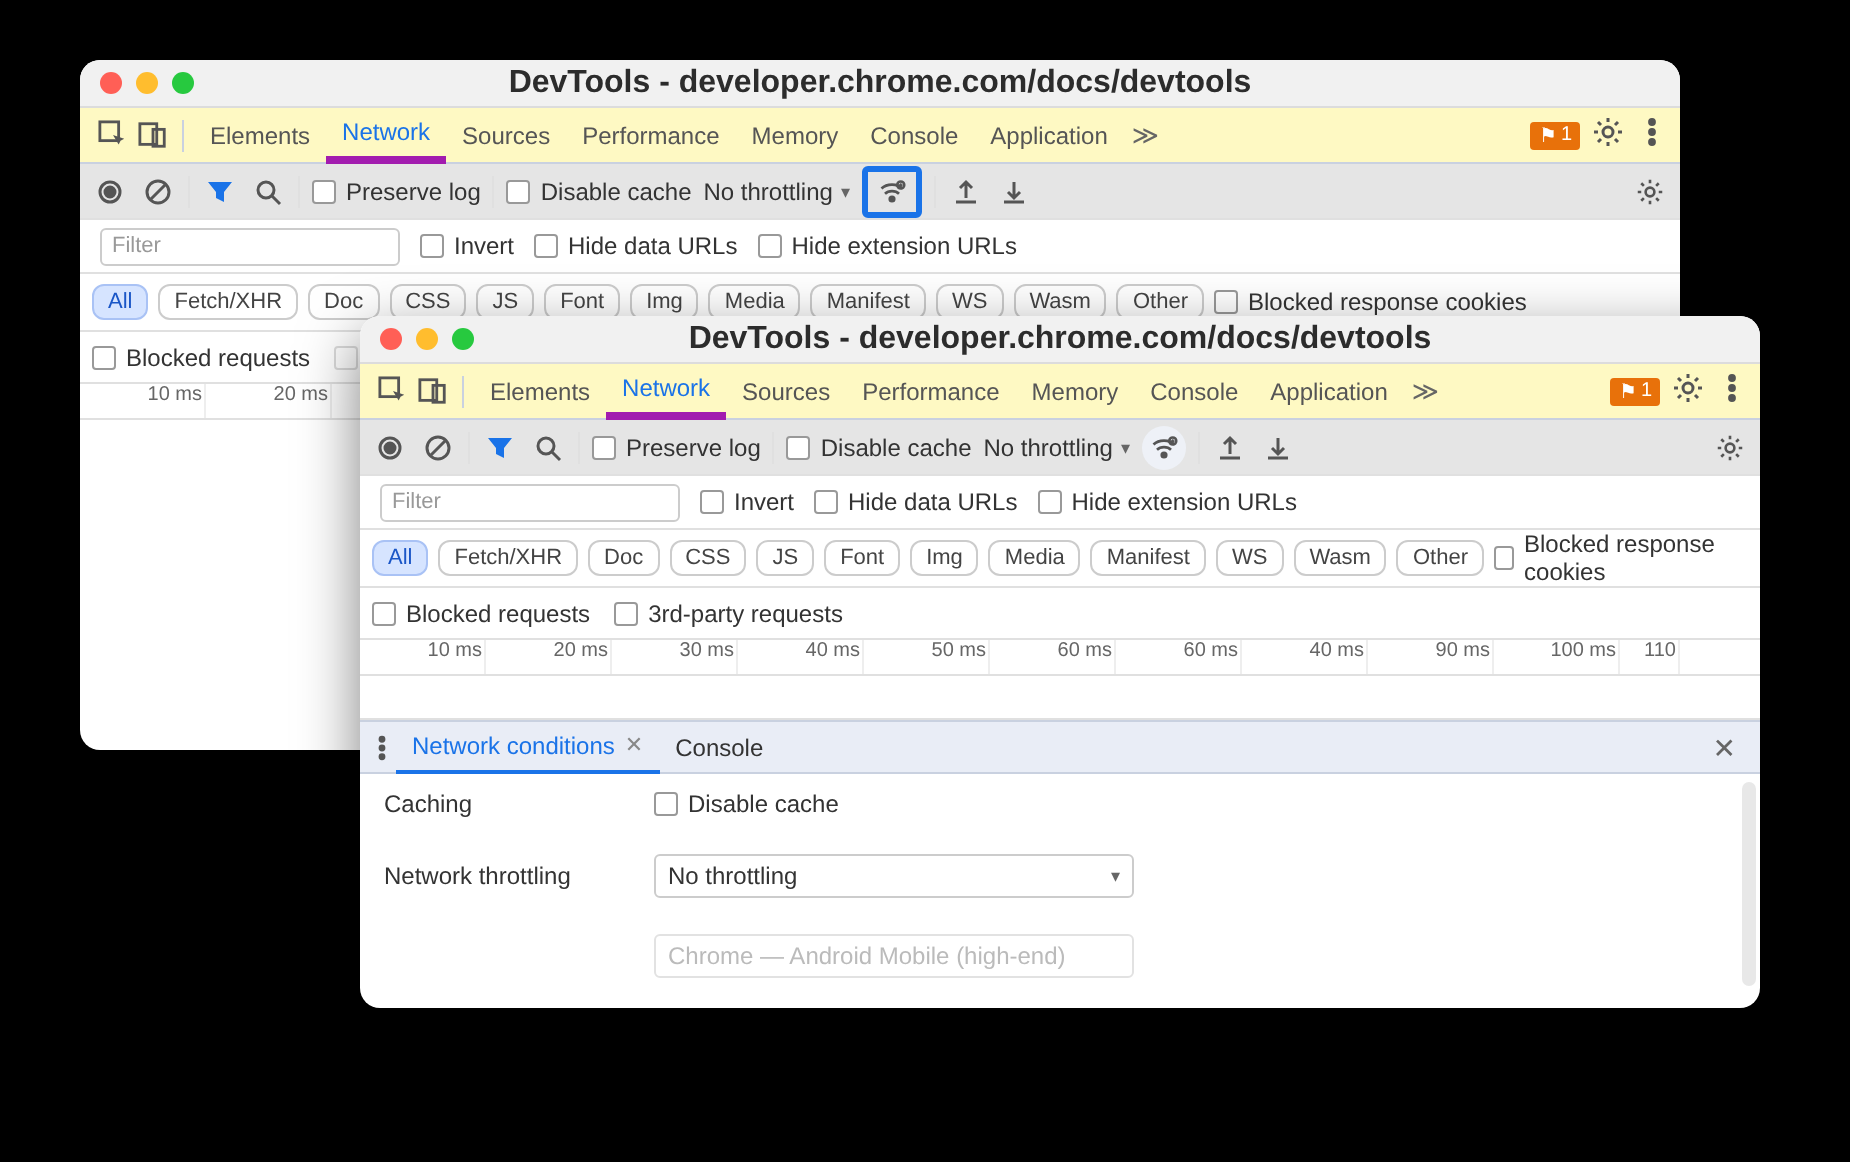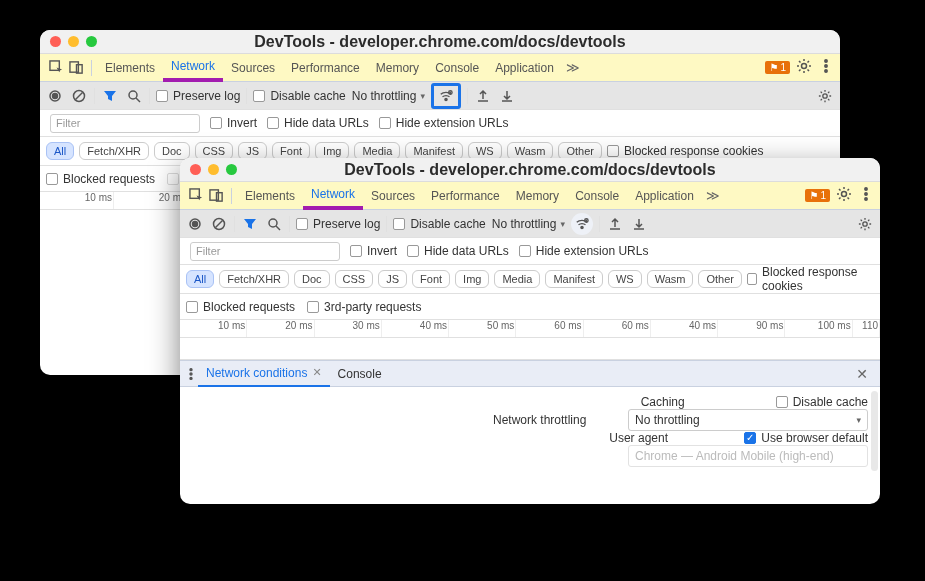--- a/index.html
+++ b/index.html
@@ -95,34 +95,34 @@
   .chip.active { background:#d6e4ff; border-color:#a9c2f5; color:#1a56c7;}
   .extrabar {
     height:26px; border-bottom:1px solid #e0e0e0;
     display:flex; align-items:center; gap:12px; padding:0 6px;
   }
 
   .timeline {
     display:flex; height:18px; border-bottom:1px solid #e0e0e0;
     font-size:10px; color:#666;
   }
-  .timeline .tick { width:74px; text-align:right; padding-right:2px; position:relative;}
+  .timeline .tick { width:63px; text-align:right; padding-right:2px; position:relative;}
   .timeline .tick::after{content:"";position:absolute;right:0;top:0;bottom:0;width:1px;background:#eee;}
 
   
   .drawer-tabs {
     height:27px; background:#e9edf6; border-top:1px solid #c9d1e0; border-bottom:1px solid #c9d1e0;
     display:flex; align-items:center; padding:0 4px;
   }
   .dtab { padding:0 8px; height:27px; display:flex; align-items:center; gap:5px;}
   .dtab.active { color:#1a73e8; border-bottom:2px solid #1a73e8;}
   .dtab .x { color:#888; font-size:11px;}
   .drawer-close { margin-left:auto; padding:0 8px; color:#666; font-size:14px;}
 
-  .panel { padding:8px 12px; display:flex; flex-direction:column; position:relative;align-items:flex-end;}
+  .panel { padding:8px 12px; display:flex; flex-direction:column; gap:18px; position:relative;}
   .row { display:flex; align-items:center; }
   .row .key { width:135px; color:#333;}
   .select {
     border:1px solid #ccc; border-radius:3px; height:22px; width:240px;
     display:flex; align-items:center; justify-content:space-between; padding:0 6px; color:#333;
   }
   .select.disabled { color:#bbb; border-color:#e2e2e2;}
   .scrollbar-fake { position:absolute; right:2px; top:4px; bottom:4px; width:7px; background:#ccc; border-radius:4px; opacity:.45;}
 
   .chk-row { display:flex; align-items:center; gap:5px;}
@@ -506,27 +506,20 @@
     </div>
 
     <div class="row">
       <div class="key">Network throttling</div>
       <div class="select">
         <span>No throttling</span>
           <span class="caret">▾</span>
       </div>
     </div>
 
-    <div class="row">
-      <div class="key">User agent</div>
-      <span class="chk-row">
-          <span class="checkbox checked"></span>
-          <span class="lbl">Use browser default</span>
-        </span>
-    </div>
 
     <div class="row">
       <div class="key"></div>
       <div class="select disabled">
         <span>Chrome — Android Mobile (high-end)</span>
       </div>
     </div>
 
   </div>
 </div>

